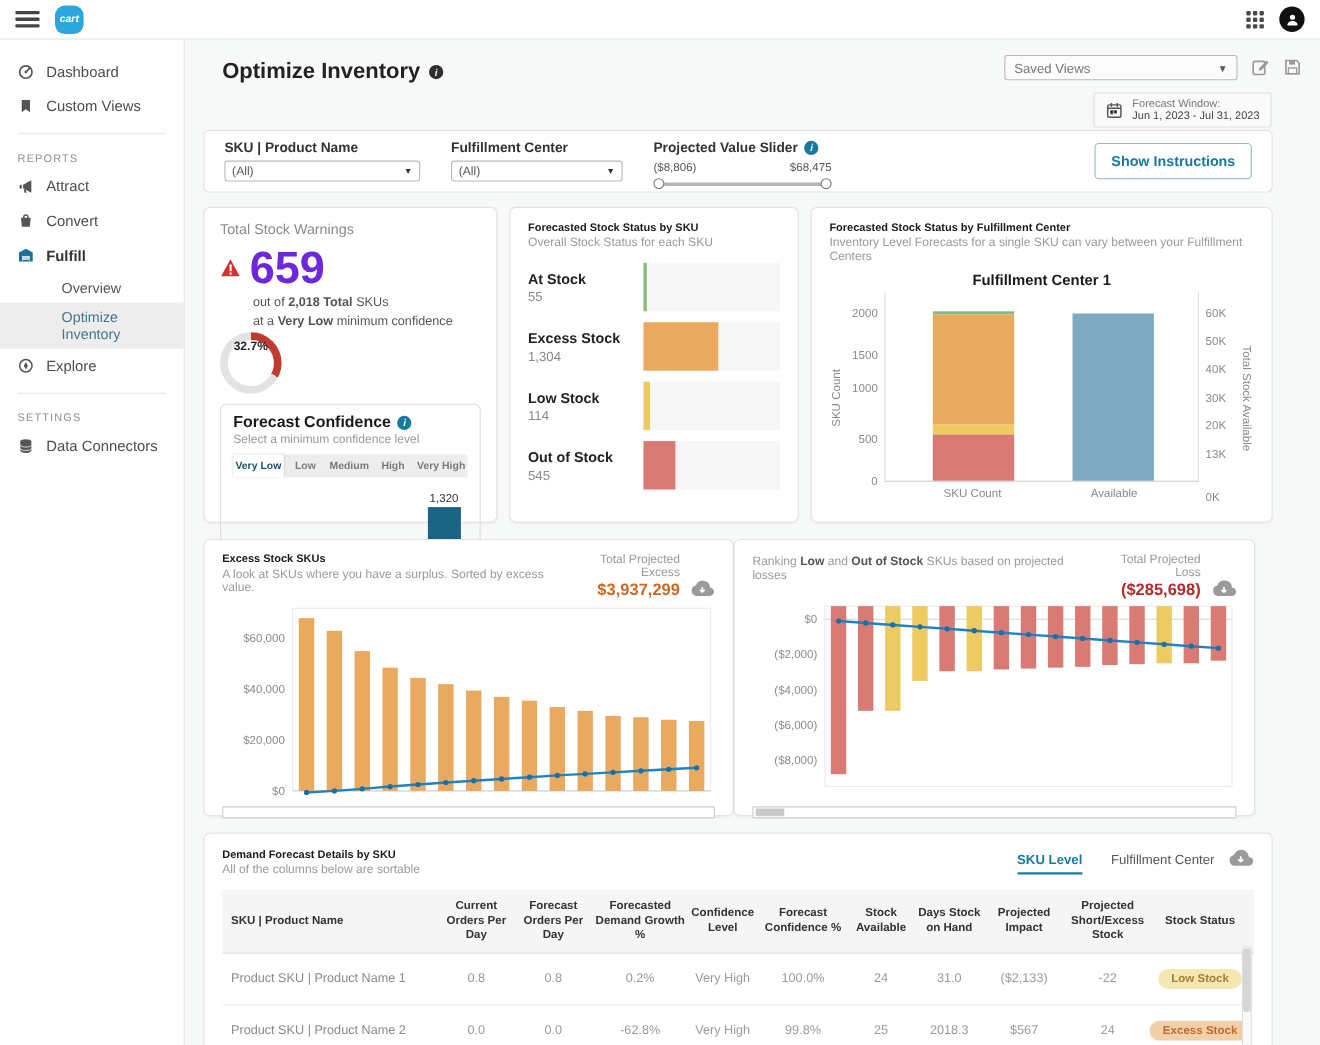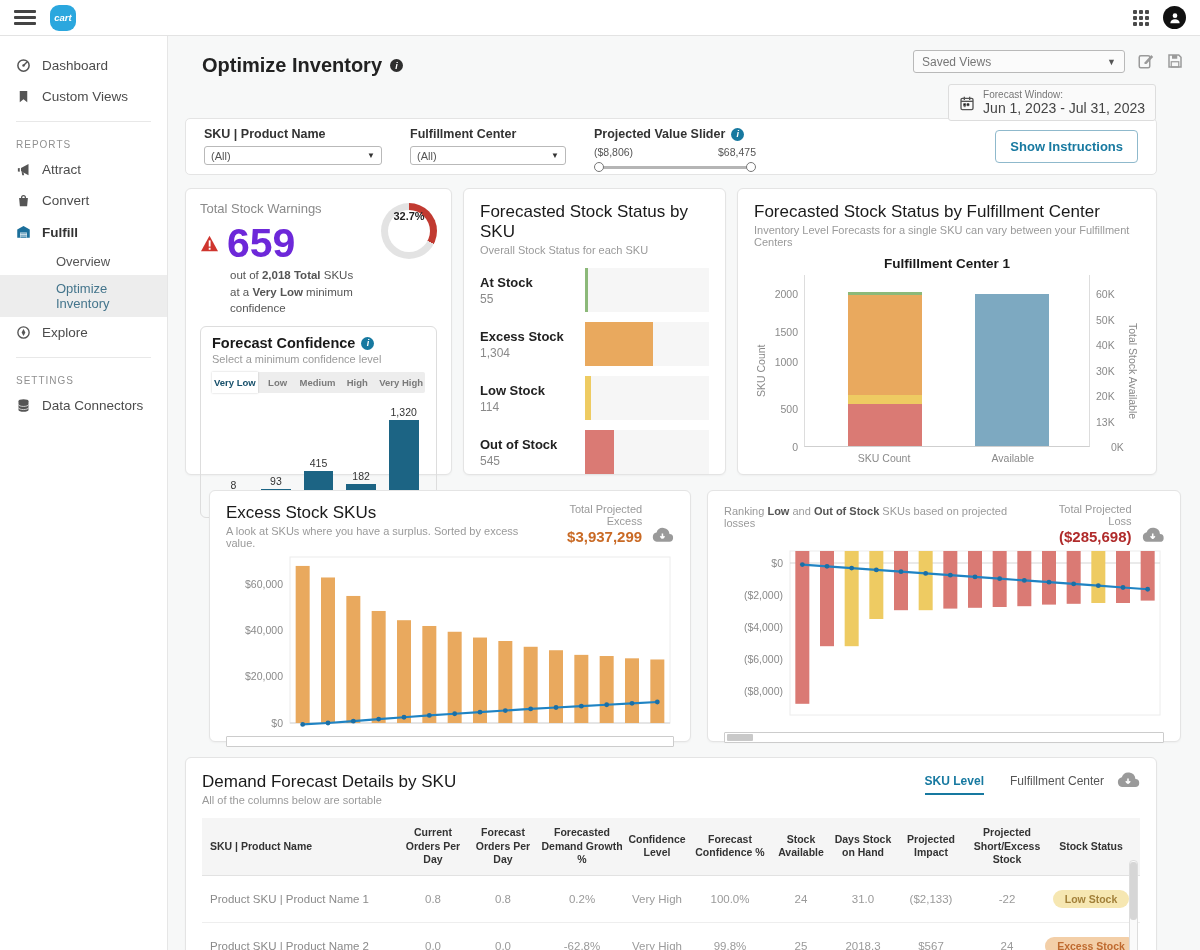--- a/index.html
+++ b/index.html
@@ -41,50 +41,50 @@
     color:#fff; font-size:9px; font-weight:bold; align-items:center; justify-content:center;
     font-style:italic; cursor:pointer; }
   .info-dot.blue { background:#1779a0; }
   .saved-views { position:absolute; right:32px; top:4px; width:212px; height:23px; background:#fbfbfb;
     border:1px solid #b9b9b9; border-radius:3px; display:flex; align-items:center;
     justify-content:space-between; padding:0 8px; font-size:12px; color:#777; cursor:pointer; }
   .hdr-icons { position:absolute; right:-27px; top:6px; display:flex; gap:11px; }
   .fw-box { position:absolute; right:1px; top:38px; background:#fafafa; border:1px solid #ddd;
     border-radius:3px; padding:4px 10px; display:flex; align-items:center; gap:8px; }
   .fw-label { font-size:10px; color:#777; }
-  .fw-value { font-size:14px; color:#444; }
+  .fw-value { font-size:10px; color:#444; }
 
   
   .filter-card { background:#fff; border:1px solid #e4e4e4; border-radius:5px; height:57px;
     display:flex; align-items:flex-start; padding:8px 18px; gap:28px; margin-bottom:13px; }
   .f-label { font-size:12.5px; font-weight:bold; color:#333; margin-bottom:5px; display:flex; gap:6px; align-items:center; }
   .f-select { border:1px solid #b9b9b9; border-radius:3px; height:19px; display:flex;
     align-items:center; justify-content:space-between; padding:0 6px; font-size:11px; color:#555;
     cursor:pointer; background:#fff; }
   .f-sku .f-select { width:178px; } .f-fc .f-select { width:156px; }
   .slider-labels { display:flex; justify-content:space-between; width:162px; font-size:10.5px; color:#555; margin-bottom:4px; }
   .slider-track { position:relative; width:162px; height:10px; }
   .slider-track .rail { position:absolute; top:4px; left:4px; right:4px; height:3px; background:#b5b5b5; border-radius:2px; }
   .slider-handle { position:absolute; top:0; width:10px; height:10px; border:1.5px solid #777;
     background:#fff; border-radius:50%; cursor:pointer; }
   .filter-spacer { flex:1; }
   .show-instructions { align-self:center; background:#fff; border:1px solid #8fb9cc; border-radius:4px;
     color:#1779a0; font-weight:bold; font-size:13px; padding:8px 14px; cursor:pointer; }
 
   
   .row1 { display:flex; gap:11px; margin-bottom:15px; }
-  .row2 { display:flex; gap:16px; margin-bottom:15px;margin-left:24px; }
+  .row2 { display:flex; margin-bottom:15px; }
   .card { background:#fff; border:1px solid #e4e4e4; border-radius:6px; box-shadow:0 1px 2px rgba(0,0,0,.04); }
-  .card-title { font-size:17px; font-weight:normal; color:#1a1a1a; }
+  .card-title { font-size:10px; font-weight:bold; color:#1a1a1a; }
   .card-sub { font-size:11px; color:#9a9a9a; margin-top:2px; }
 
   
   .card-warn { width:267px; height:287px; padding:12px 14px; }
   .warn-title { font-size:13px; color:#8a8a8a; }
-  .warn-top { display:flex; justify-content:space-between; align-items:flex-start; }
+  .warn-top { display:flex; justify-content:space-between; align-items:flex-start;flex-direction:column; }
   .warn-num-row { display:flex; align-items:center; gap:8px; margin-top:4px; }
   .warn-value { font-size:41px; font-weight:bold; color:#6d28d9; }
   .warn-sub { font-size:11.5px; color:#555; margin-left:30px; line-height:1.45; }
   .donut { width:56px; height:56px; border-radius:50%; position:relative; margin-top:2px; }
   .donut .hole { position:absolute; inset:7px; background:#fff; border-radius:50%; display:flex;
     align-items:flex-start; justify-content:center; font-size:11px; font-weight:bold; color:#222; }
   .conf-card { border:1px solid #ddd; border-radius:6px; margin-top:9px; padding:8px 11px; }
   .conf-title { font-size:14.5px; font-weight:bold; color:#1a1a1a; display:flex; gap:6px; align-items:center;}
   .conf-sub { font-size:11px; color:#9a9a9a; margin:2px 0 7px; }
   .conf-tabs { display:flex; background:#ededed; border-radius:2px; margin-bottom:8px; }
@@ -467,21 +467,21 @@
                 <div style="height: 3.44px; background: rgb(140, 185, 121);"></div>
               </div>
               <div class="fc-bar" style="left: 73%; height: 151.615px; background: rgb(125, 169, 193);"></div>
             </div>
           <div class="fc-xlabels" id="fc-xlabels">
               <span class="fc-xlabel" style="left: 28%;">SKU Count</span>
               <span class="fc-xlabel" style="left: 73%;">Available</span>
             </div>
         </div>
         <div class="tick-col right" id="fc-ticks-right">
-            <div class="tick" style="bottom: 14px; margin-left: 15px;">0K</div>
+            <div class="tick" style="bottom: 0;">0K</div>
             <div class="tick" style="bottom: 39.4815px;">13K</div>
             <div class="tick" style="bottom: 64.963px;">20K</div>
             <div class="tick" style="bottom: 90.4444px;">30K</div>
             <div class="tick" style="bottom: 115.926px;">40K</div>
             <div class="tick" style="bottom: 141.407px;">50K</div>
             <div class="tick" style="bottom: 166.889px;">60K</div>
           </div>
         <div class="rot-label right">Total Stock Available</div>
       </div>
     </div>

